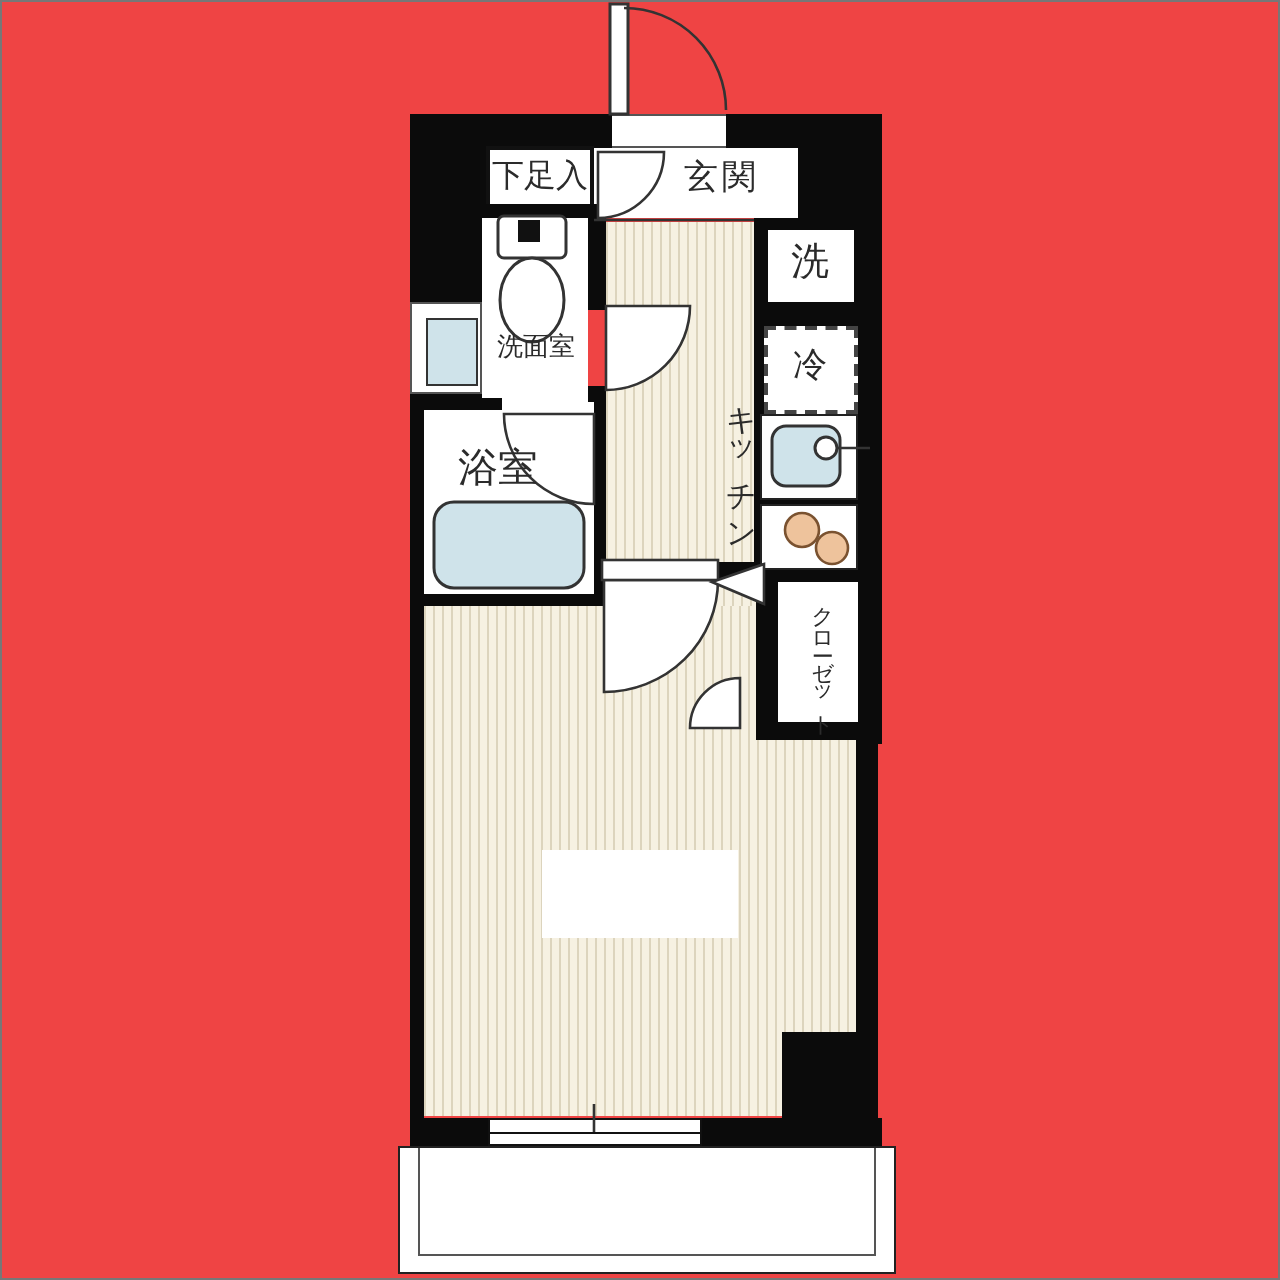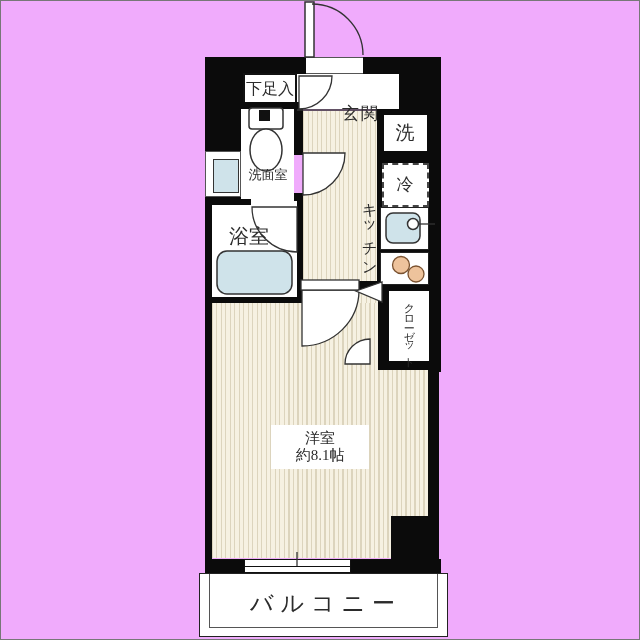--- a/index.html
+++ b/index.html
@@ -1,19 +1,19 @@
 <!DOCTYPE html>
 <html style="--wall: #0b0b0b; --floor-bg: #f6f1e2; --floor-line: #dcd4bd; --water: #cfe3ea; --burner: #eec39c;"><head>
 <meta charset="utf-8">
 <style>
   html,body{margin:0;padding:0;background:#fff;}
   .canvas{
-    position:relative;width:640px;height:640px;background:#f0abfc;
+    position:relative;width:640px;height:640px;background:#ef4444;
     border:1px solid #777;box-sizing:border-box;overflow:hidden;
-    font-family:Liberation Serif, serif;
+    font-family:Liberation Mono, monospace;
   }
   .wall{position:absolute;background:var(--wall,#0b0b0b);}
   .floor{
     position:absolute;
     background:repeating-linear-gradient(90deg,
       var(--floor-line,#dcd4bd) 0px, var(--floor-line,#dcd4bd) 1px,
       var(--floor-bg,#f6f1e2) 1px, var(--floor-bg,#f6f1e2) 4.5px);
   }
   .white{position:absolute;background:#fff;box-sizing:border-box;}
   .lbl{
@@ -117,26 +117,21 @@
 
     <circle class="burner" cx="400" cy="264" r="8.5"></circle>
     <circle class="burner" cx="415" cy="273" r="8"></circle>
 
     <line class="ln" x1="296" y1="109" x2="376" y2="109"></line>
 
     <line class="ln" x1="296" y1="551" x2="296" y2="565"></line>
   </svg>
 
   <div class="lbl z5" style="left:269px;top:88px;font-size:16px;">下足入</div>
-  <div class="lbl z5" style="left:360px;top:90px;font-size:17px;letter-spacing:2px;margin-top:23px;">玄関</div>
+  <div class="lbl z5" style="left:360px;top:90px;font-size:17px;letter-spacing:2px;">玄関</div>
   <div class="lbl z5" style="left:267px;top:174px;font-size:13px;">洗面室</div>
   <div class="lbl z5" style="left:248px;top:235px;font-size:20px;">浴室</div>
   <div class="lbl vert z5" style="left:368px;top:192px;font-size:15px;">キッチン</div>
   <div class="lbl z5" style="left:404px;top:132px;font-size:19px;">洗</div>
   <div class="lbl z5" style="left:404px;top:184px;font-size:17px;">冷</div>
   <div class="lbl vert z5" style="left:408px;top:294px;font-size:11px;letter-spacing:1px;">クローゼット</div>
-  <div class="lbl z5" style="left:319px;top:446px;font-size:15px;text-align:center;">
-    <div>洋室</div>
-    <div>約8.1帖</div>
-  </div>
-  <div class="lbl z5" style="left:325px;top:603px;font-size:23px;letter-spacing:7px;">バルコニー</div>
 
 </div>
 
 </body></html>

